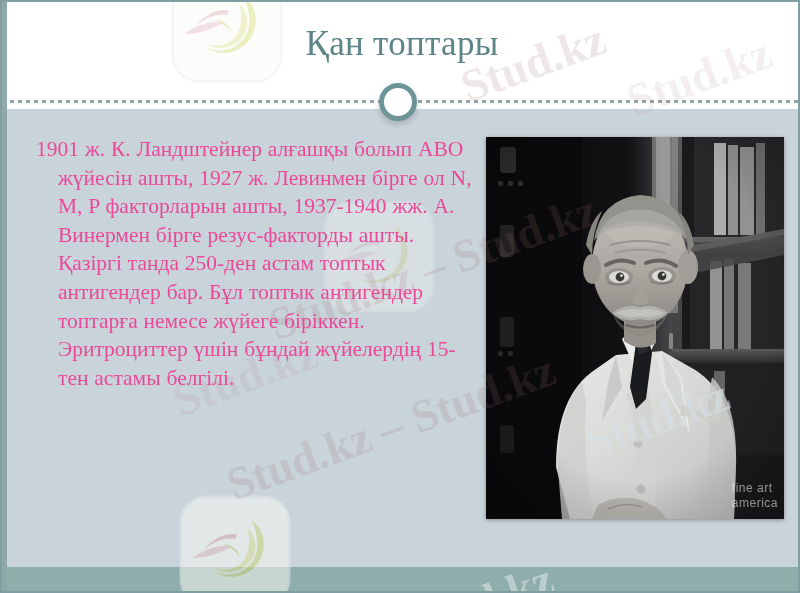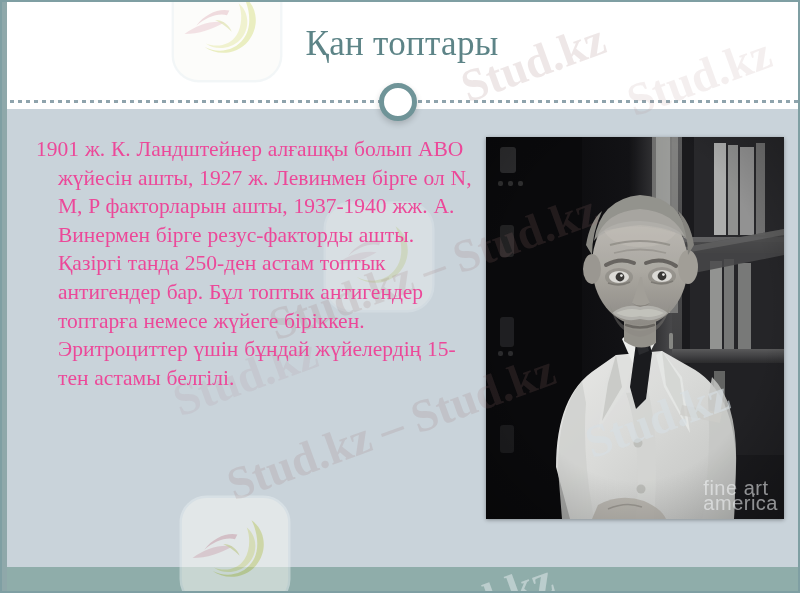--- a/index.html
+++ b/index.html
@@ -113,21 +113,21 @@
     height: 382px;
     background: #0a0a0c;
     overflow: hidden;
     box-shadow: 0 1px 4px rgba(0,0,0,0.35);
   }
   .photo-frame svg { display: block; }
   .photo-credit {
     position: absolute;
     right: 6px; bottom: 8px;
     font-family: "Liberation Sans", sans-serif;
-    font-size: 20px;
+    font-size: 12px;
     line-height: 15px;
     color: rgba(246,248,250,0.55);
     text-align: left;
     letter-spacing: 0.5px;
   }
 
   
   .wm-text {
     position: absolute;
     font-family: "Liberation Serif", "DejaVu Serif", serif;

